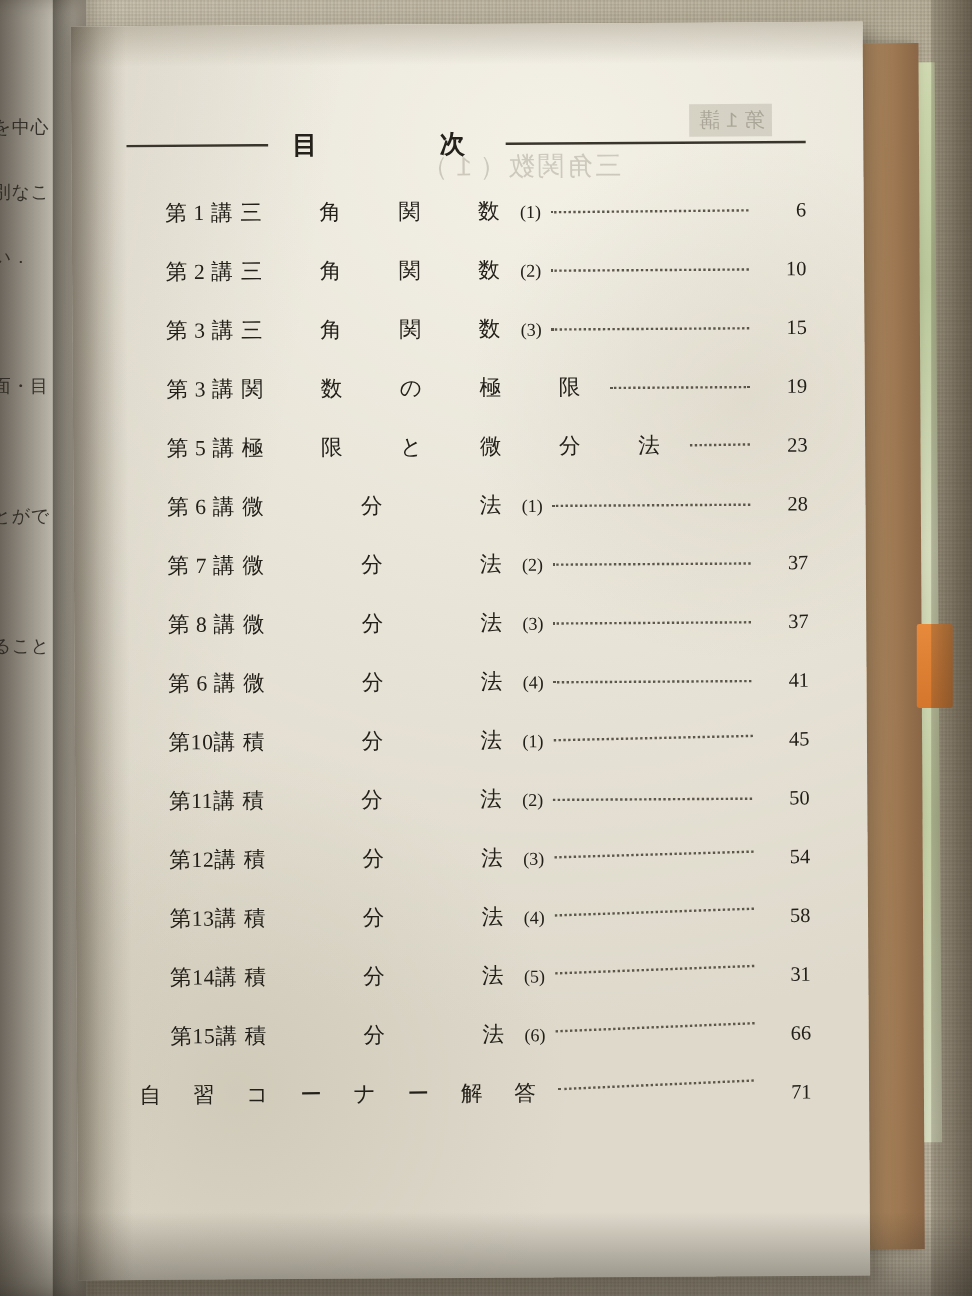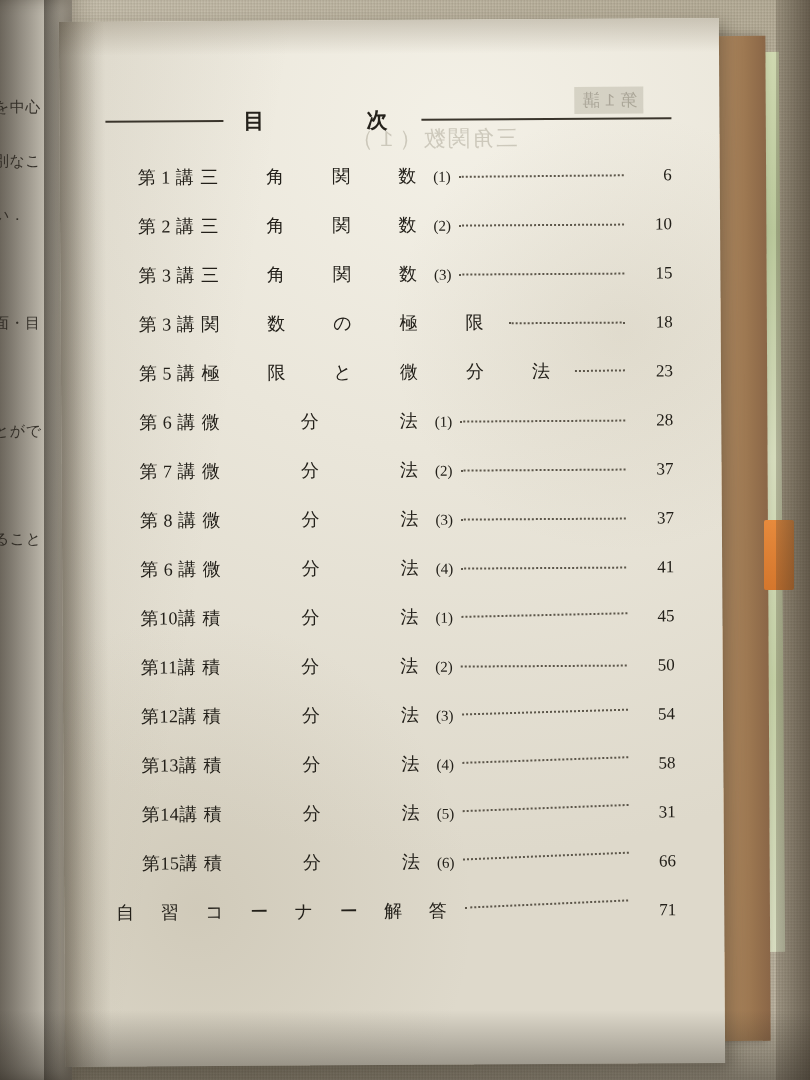--- a/index.html
+++ b/index.html
@@ -309,21 +309,21 @@
         <span class="page">15</span>
       </div>
 
       <div class="entry" data-row="3">
         <span class="label">
           <span class="lecture">第 3 講</span>
           <span class="subject">関　数　の　極　限</span>
           <span class="num-paren"></span>
         </span>
         <span class="leader"></span>
-        <span class="page">18</span>
+        <span class="page">19</span>
       </div>
 
       <div class="entry" data-row="4">
         <span class="label">
           <span class="lecture">第 5 講</span>
           <span class="subject">極　限　と　微　分　法</span>
           <span class="num-paren"></span>
         </span>
         <span class="leader"></span>
         <span class="page">23</span>

